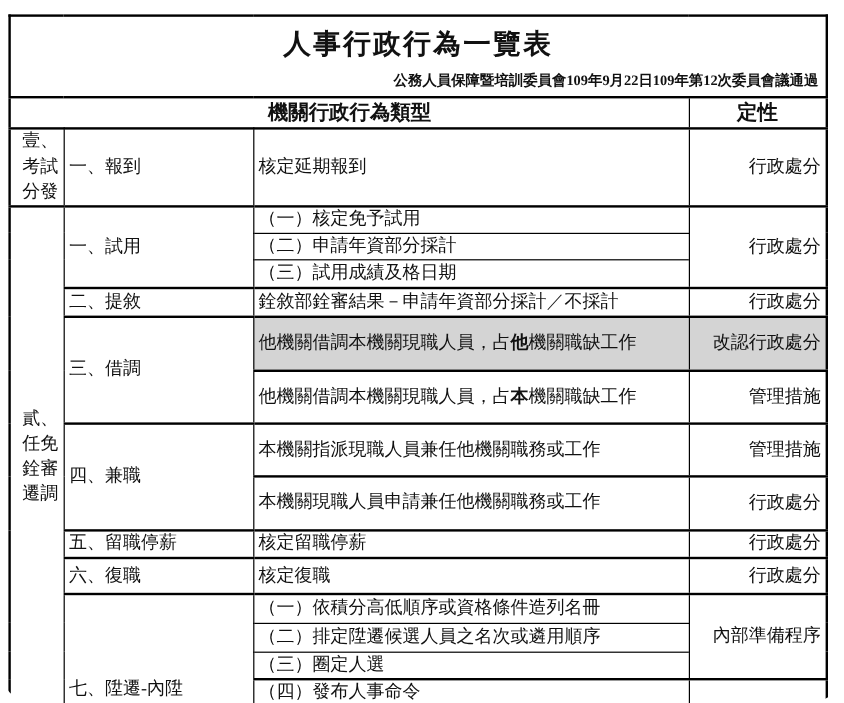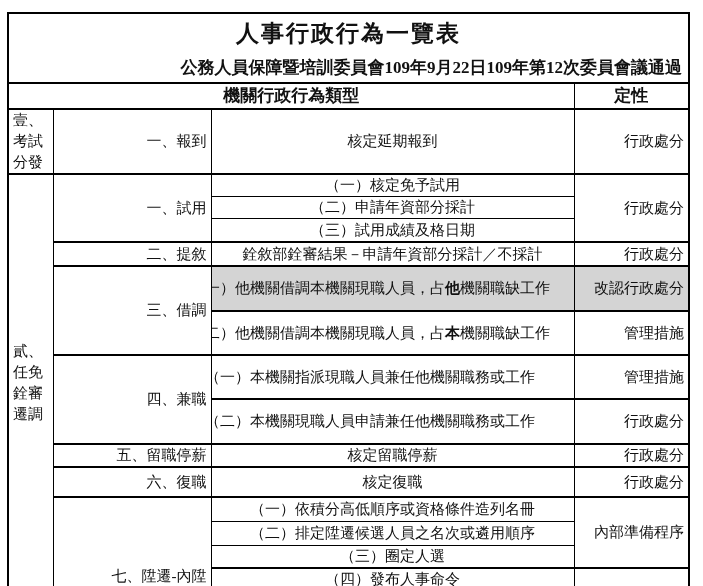--- a/index.html
+++ b/index.html
@@ -4,20 +4,21 @@
 <style>
   html, body { margin: 0; padding: 0; }
   .page {
     position: relative;
     width: 703px;
     height: 586px;
     background: #ffffff;
     overflow: hidden;
     font-family: "Liberation Serif", "DejaVu Serif", serif;
     color: #111111;
+    border-radius: 29px;
   }
   table.doc {
     position: absolute;
     left: 7px;
     top: 12px;
     width: 681px;
     border-collapse: collapse;
     table-layout: fixed;
     border: 2px solid #000;
   }
@@ -35,48 +36,49 @@
   td.title-cell { border-bottom-width: 2px; padding: 4px 6px 2px 6px; }
   .doc-title {
     text-align: center;
     font-size: 23px;
     font-weight: bold;
     letter-spacing: 2px;
     padding-top: 4px;
   }
   .doc-subtitle {
     text-align: right;
-    font-size: 17px;
+    font-size: 12px;
     font-weight: bold;
     padding: 6px 2px 2px 0;
   }
 
   
   tr.header > td {
     border-top-width: 2px;
     border-bottom-width: 2px;
     font-size: 17px;
     font-weight: bold;
     text-align: center;
   }
 
   
   td.group {
     padding: 2px 5px;
     word-break: break-all;
     line-height: 1.3;
     vertical-align: middle;
+    text-align: right;
   }
   td.group-bottom { vertical-align: bottom; padding-bottom: 36px; }
 
   
-  td.cat { text-align: right; padding-left: 4px; margin-top: 32px; }
+  td.cat { text-align: left; padding-left: 4px; margin-top: 32px; }
 
   
-  td.desc { text-align: center; padding-left: 6px; padding-right: 4px; }
+  td.desc { text-align: left; padding-left: 6px; padding-right: 4px; }
   td.hang { padding-left: 51px; text-indent: -45px; }
 
   
   td.nature { text-align: right; }
 
   
   .hl { background: #d4d4d4; }
 
   b { font-weight: bold; }
 </style>

